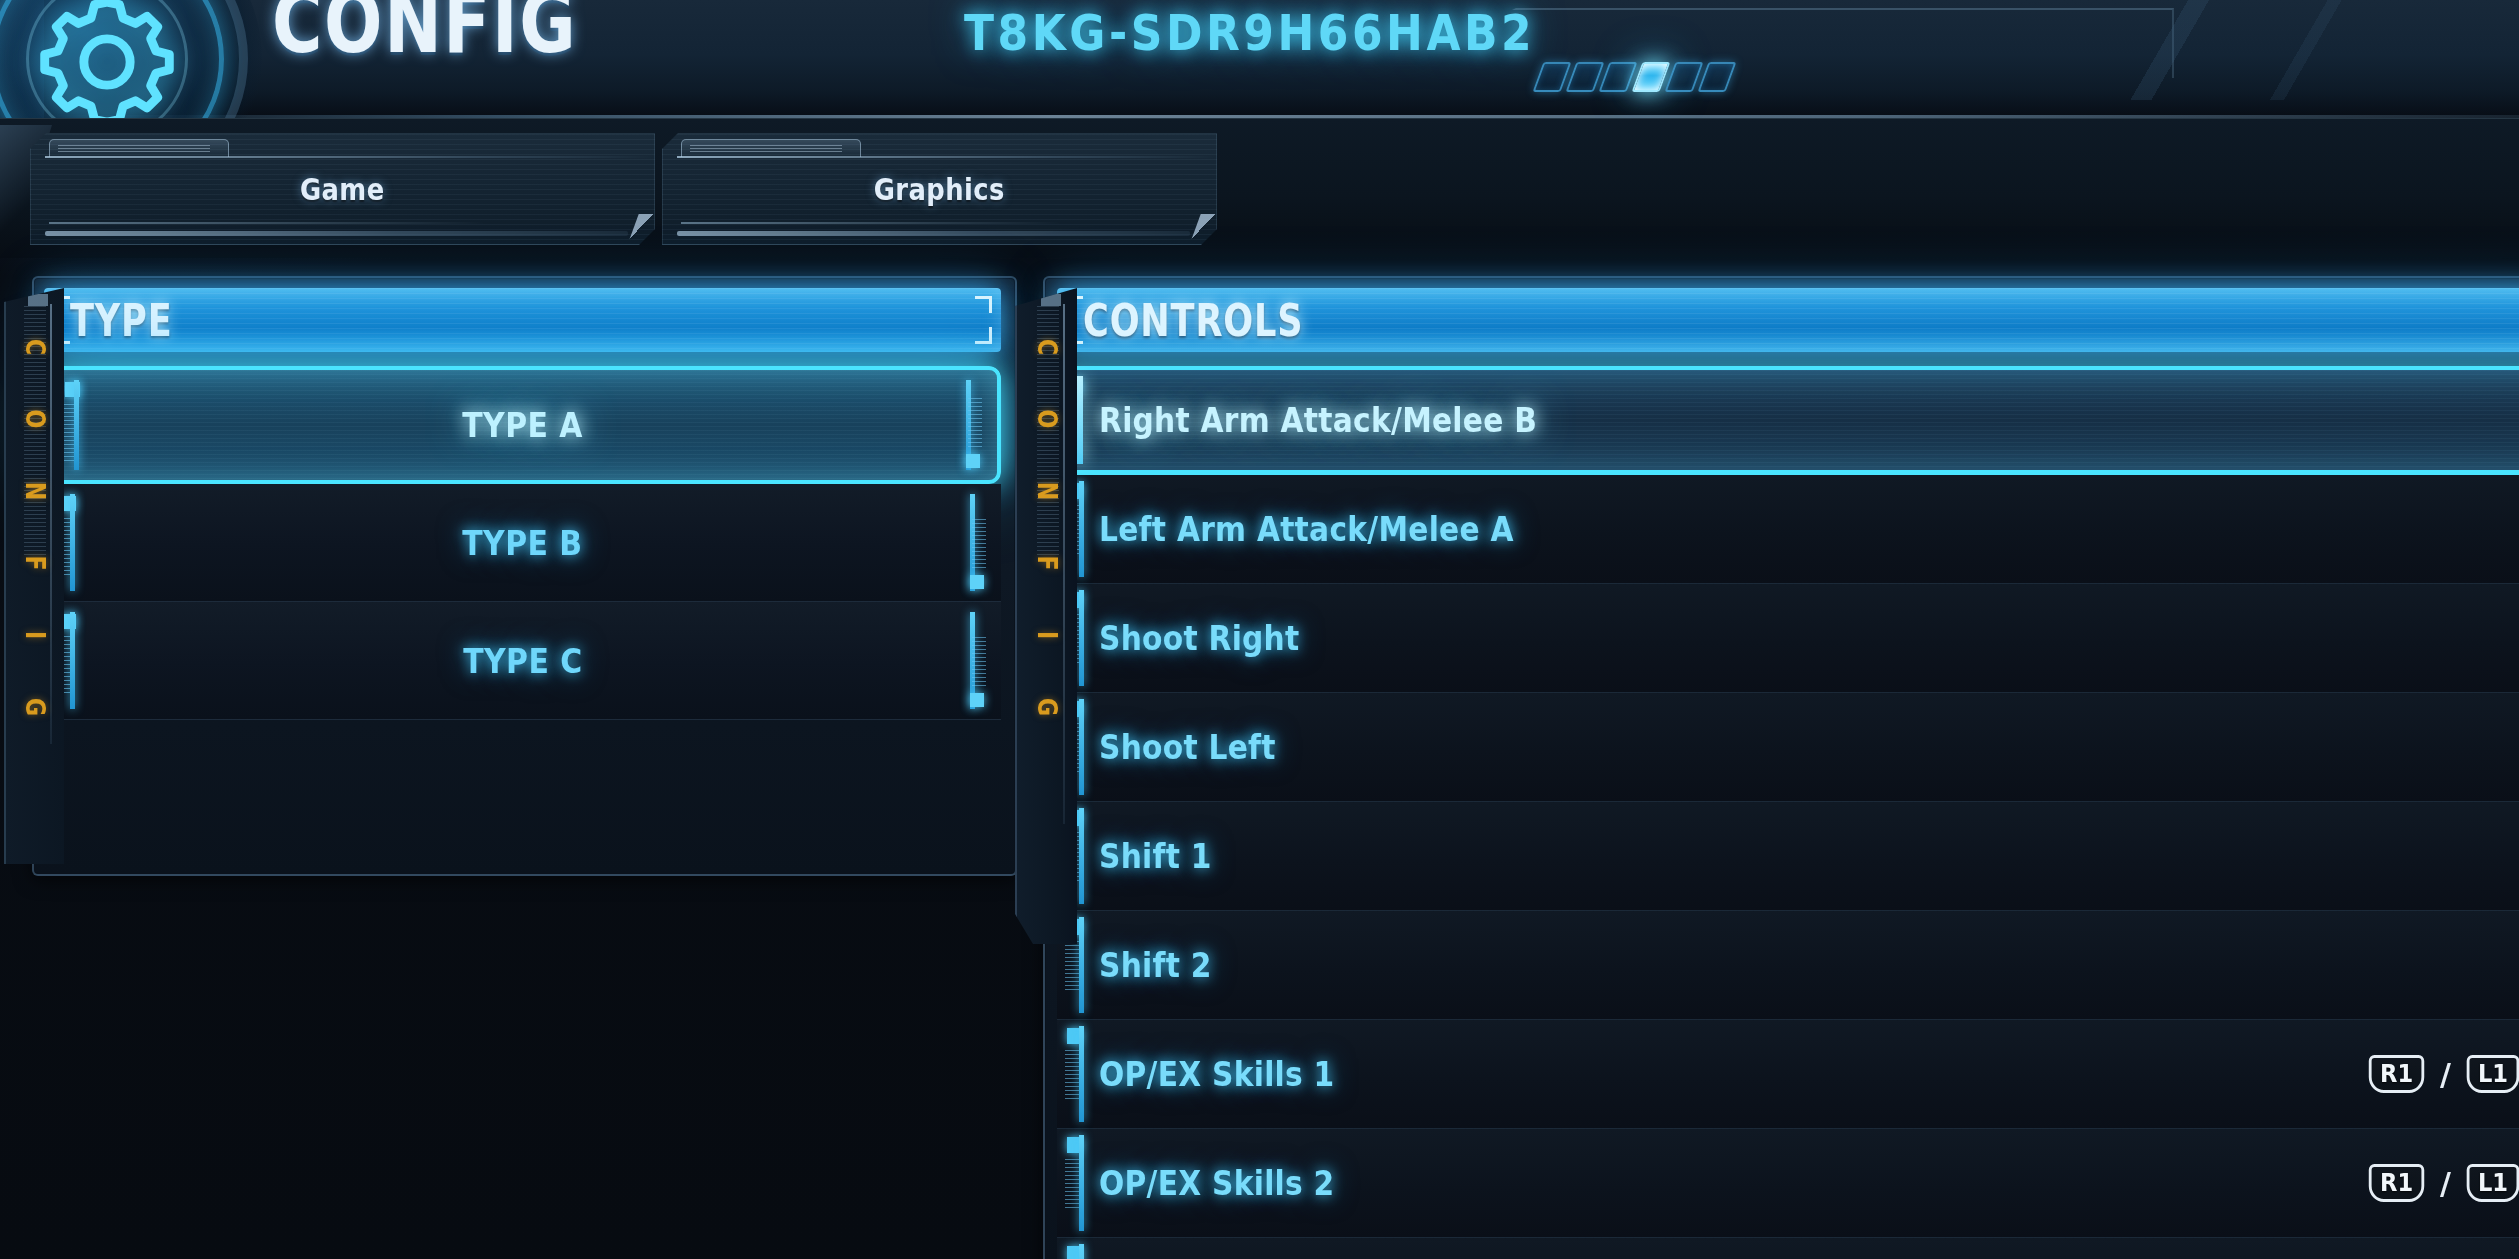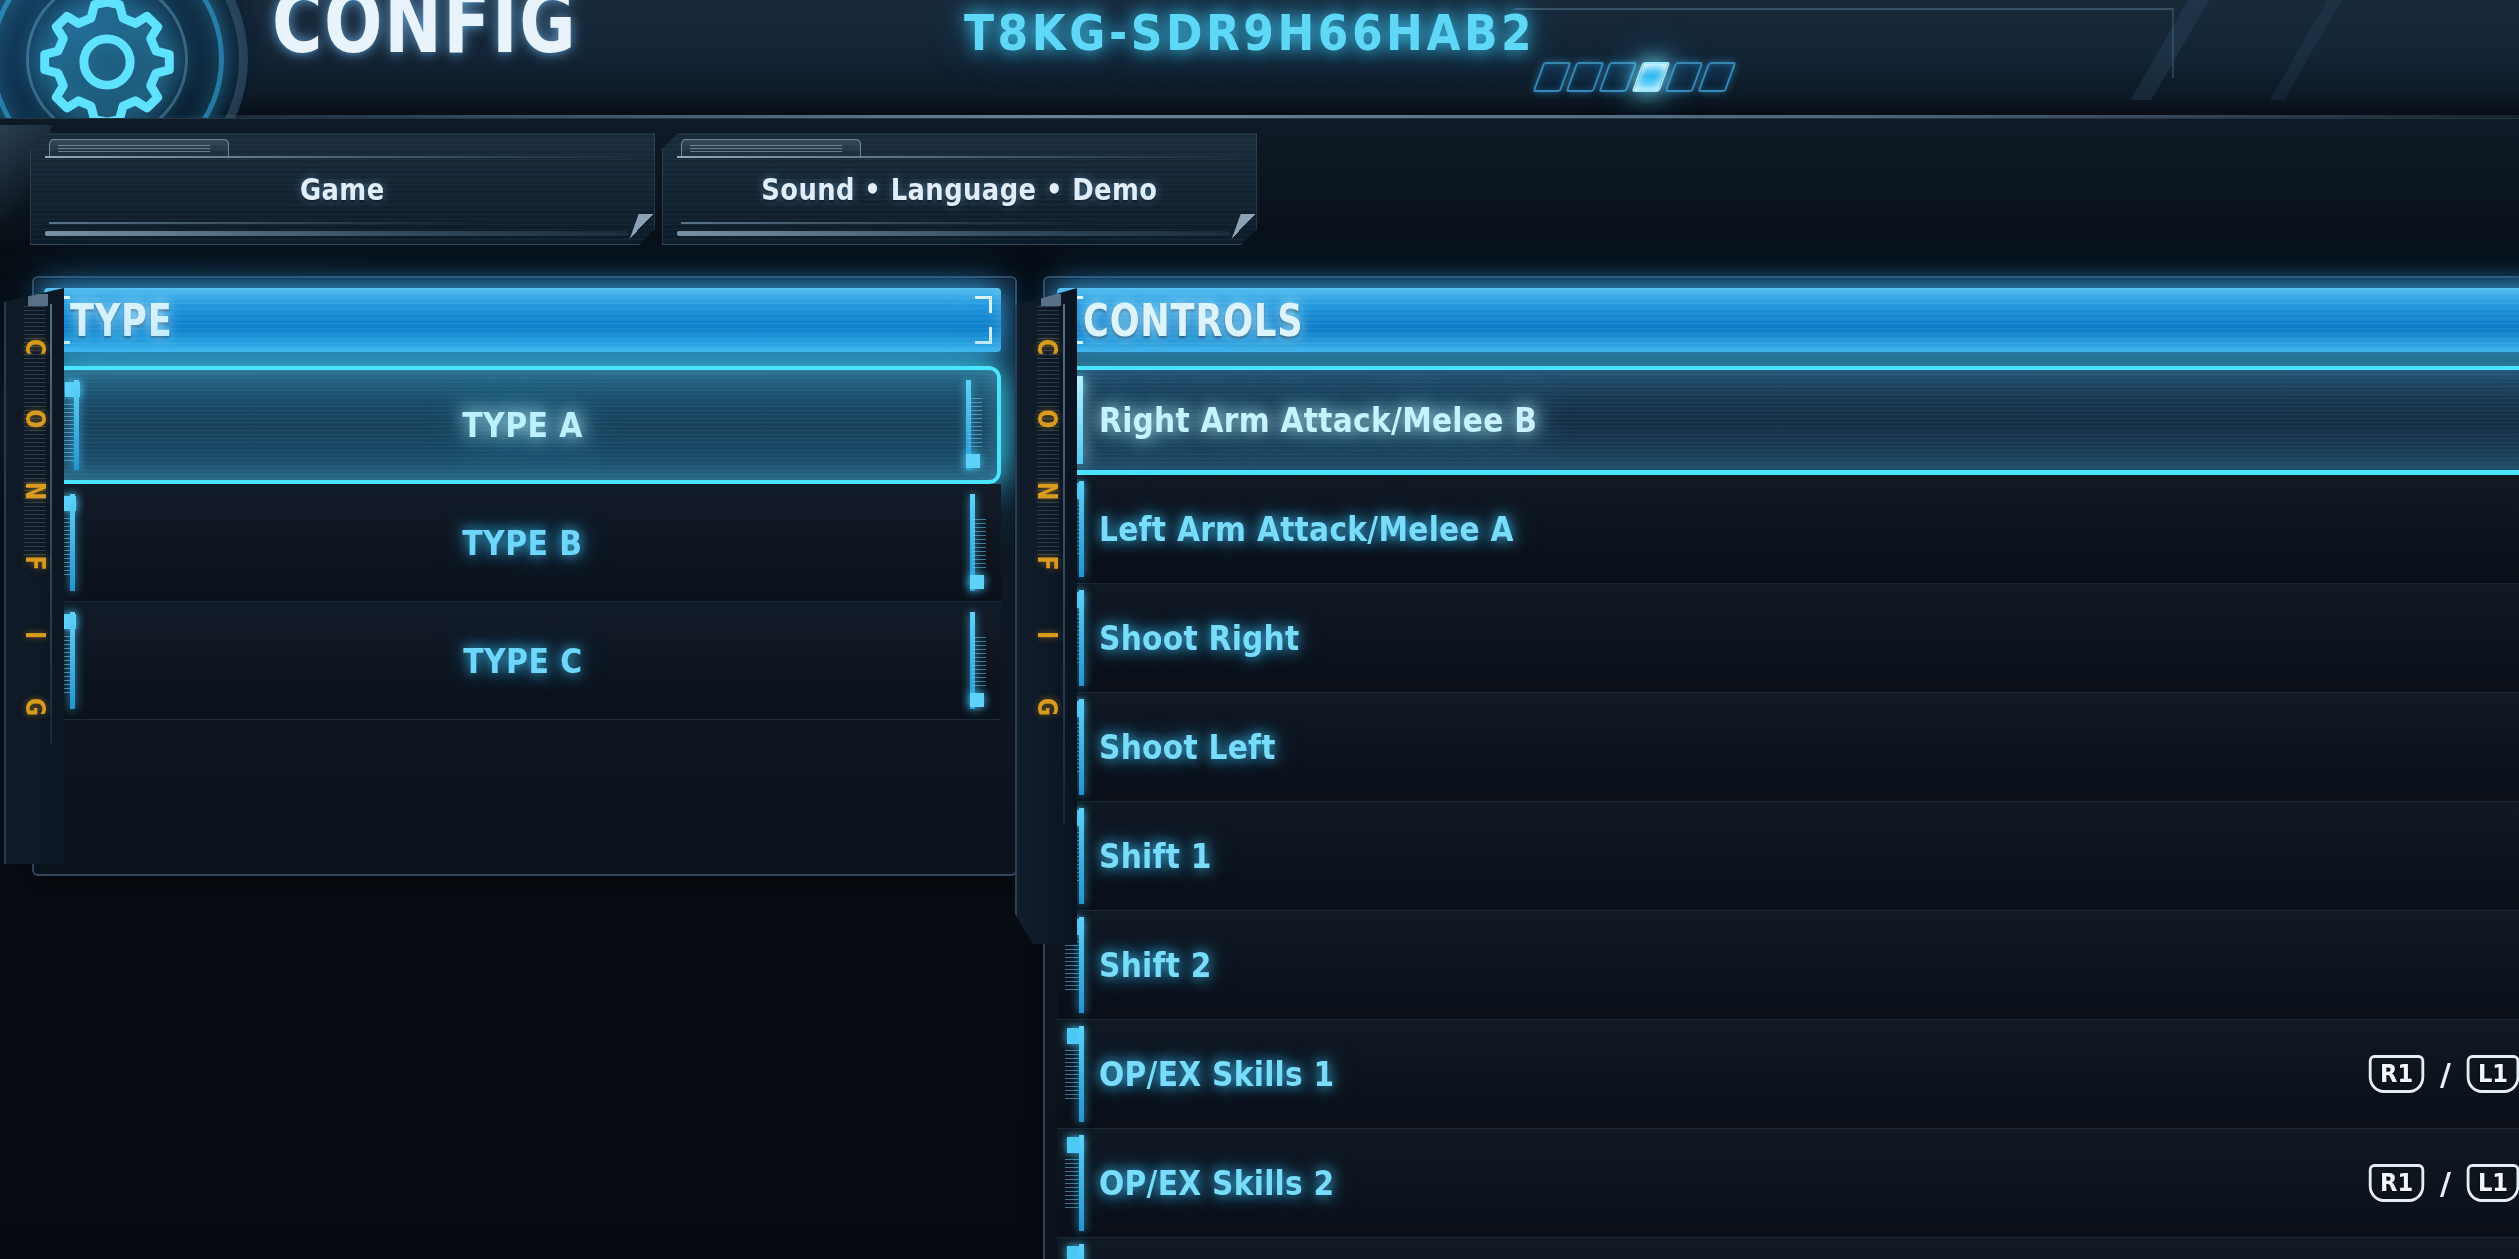--- a/index.html
+++ b/index.html
@@ -320,27 +320,27 @@
 <div class="tabbar">
   <div class="tabs" id="tabs">
       <div class="tab" style="width: 625px;">
         <span class="tb-top"></span>
         <span class="tb-edge"></span>
         <span class="tb-bot"></span>
         <span class="tb-bot2"></span>
         <span class="tb-tick"></span>
         <span class="tab-label">Game</span>
       </div>
-      <div class="tab" style="width: 595px;">
+      <div class="tab" style="width: 555px;">
         <span class="tb-top"></span>
         <span class="tb-edge"></span>
         <span class="tb-bot"></span>
         <span class="tb-bot2"></span>
         <span class="tb-tick"></span>
-        <span class="tab-label">Sound  •  Language  •  Demo</span>
+        <span class="tab-label">Graphics</span>
       </div>
     </div>
 </div>
 
 <div class="panel" id="type-panel">
   <div class="rail">
     <div class="rail-chip"></div>
     <div class="rail-micro"></div>
     <div class="rail-line"></div>
     <div class="rail-letters" id="type-rail-letters">

